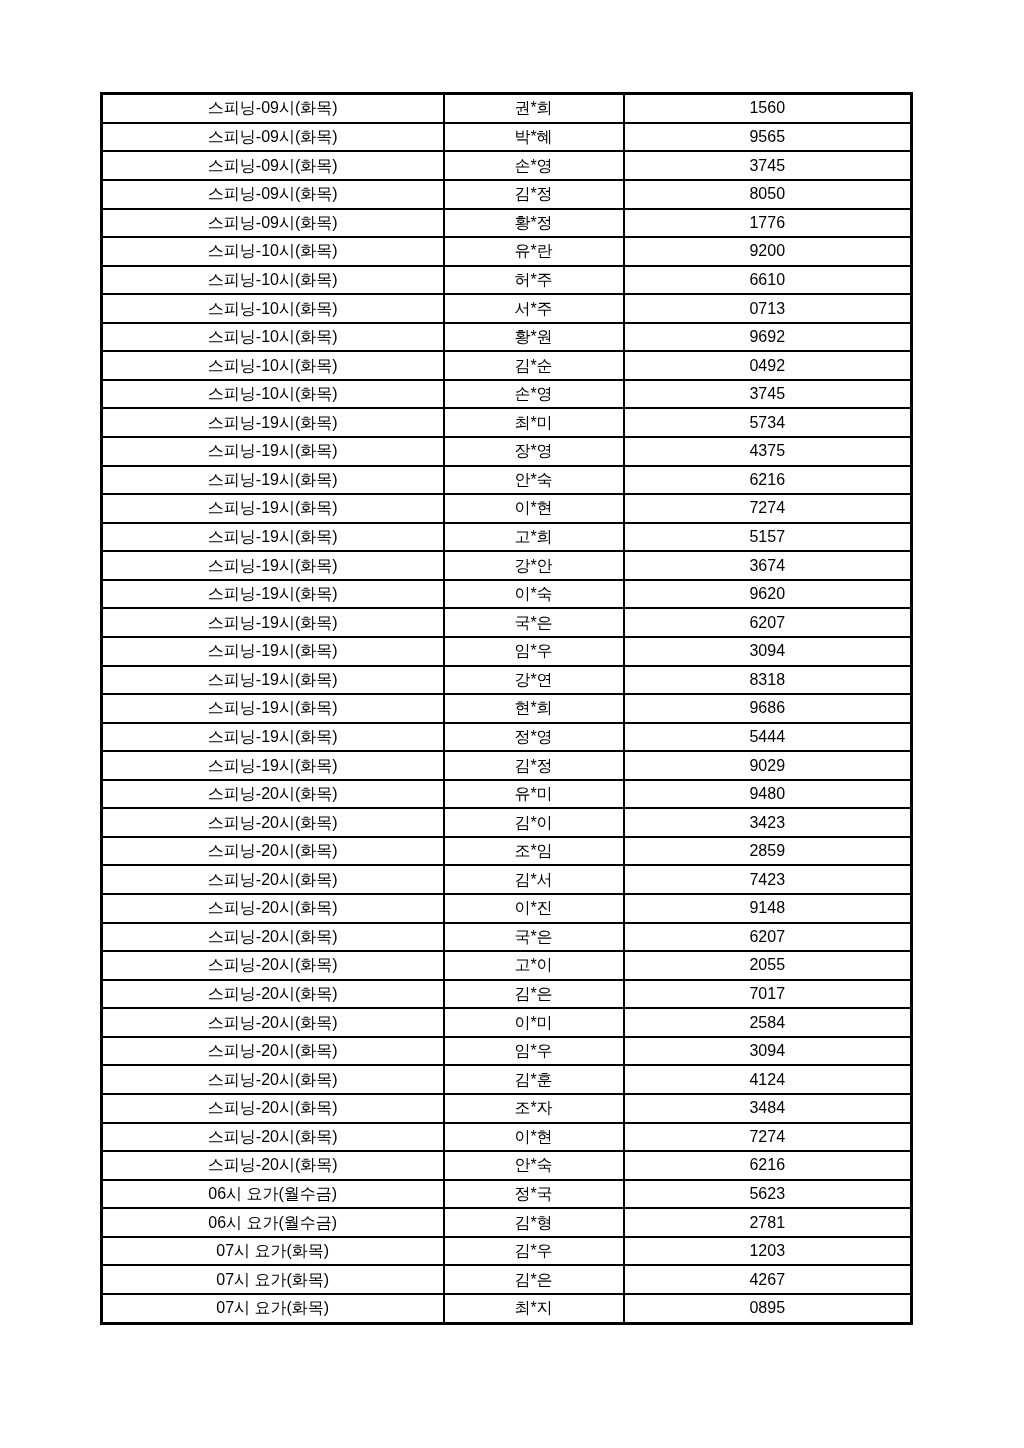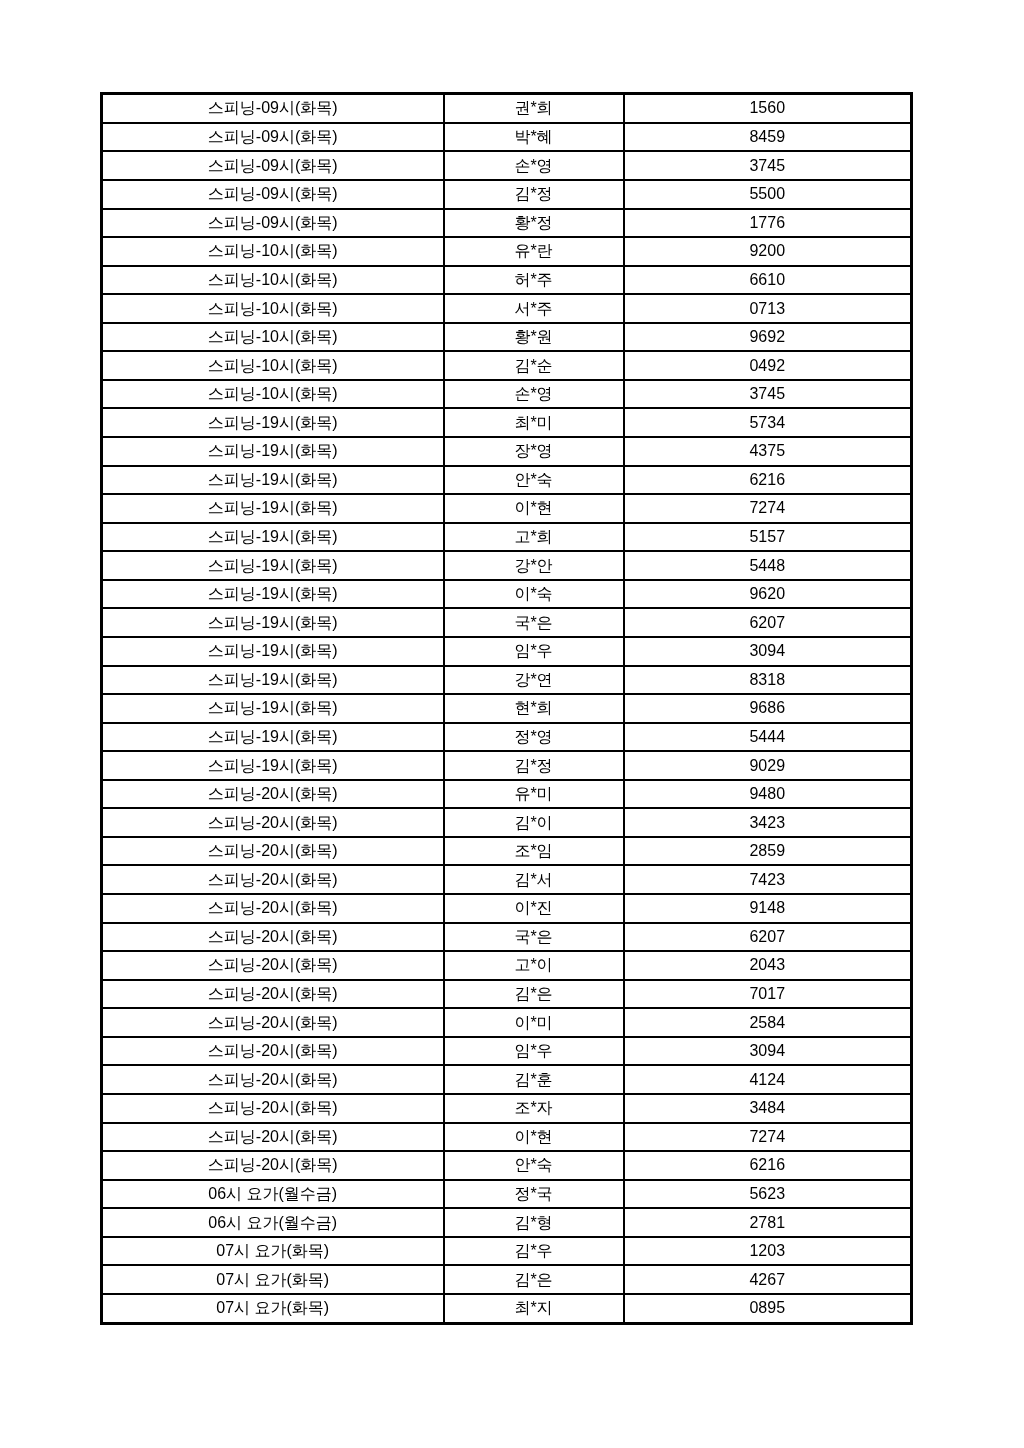--- a/index.html
+++ b/index.html
@@ -60,31 +60,31 @@
     </colgroup>
     <tbody>
         <tr>
           <td>스피닝-09시(화목)</td>
           <td>권*희</td>
           <td>1560</td>
         </tr>
         <tr>
           <td>스피닝-09시(화목)</td>
           <td>박*혜</td>
-          <td>8459</td>
+          <td>9565</td>
         </tr>
         <tr>
           <td>스피닝-09시(화목)</td>
           <td>손*영</td>
           <td>3745</td>
         </tr>
         <tr>
           <td>스피닝-09시(화목)</td>
           <td>김*정</td>
-          <td>5500</td>
+          <td>8050</td>
         </tr>
         <tr>
           <td>스피닝-09시(화목)</td>
           <td>황*정</td>
           <td>1776</td>
         </tr>
         <tr>
           <td>스피닝-10시(화목)</td>
           <td>유*란</td>
           <td>9200</td>
@@ -135,21 +135,21 @@
           <td>7274</td>
         </tr>
         <tr>
           <td>스피닝-19시(화목)</td>
           <td>고*희</td>
           <td>5157</td>
         </tr>
         <tr>
           <td>스피닝-19시(화목)</td>
           <td>강*안</td>
-          <td>5448</td>
+          <td>3674</td>
         </tr>
         <tr>
           <td>스피닝-19시(화목)</td>
           <td>이*숙</td>
           <td>9620</td>
         </tr>
         <tr>
           <td>스피닝-19시(화목)</td>
           <td>국*은</td>
           <td>6207</td>
@@ -205,21 +205,21 @@
           <td>9148</td>
         </tr>
         <tr>
           <td>스피닝-20시(화목)</td>
           <td>국*은</td>
           <td>6207</td>
         </tr>
         <tr>
           <td>스피닝-20시(화목)</td>
           <td>고*이</td>
-          <td>2043</td>
+          <td>2055</td>
         </tr>
         <tr>
           <td>스피닝-20시(화목)</td>
           <td>김*은</td>
           <td>7017</td>
         </tr>
         <tr>
           <td>스피닝-20시(화목)</td>
           <td>이*미</td>
           <td>2584</td>

